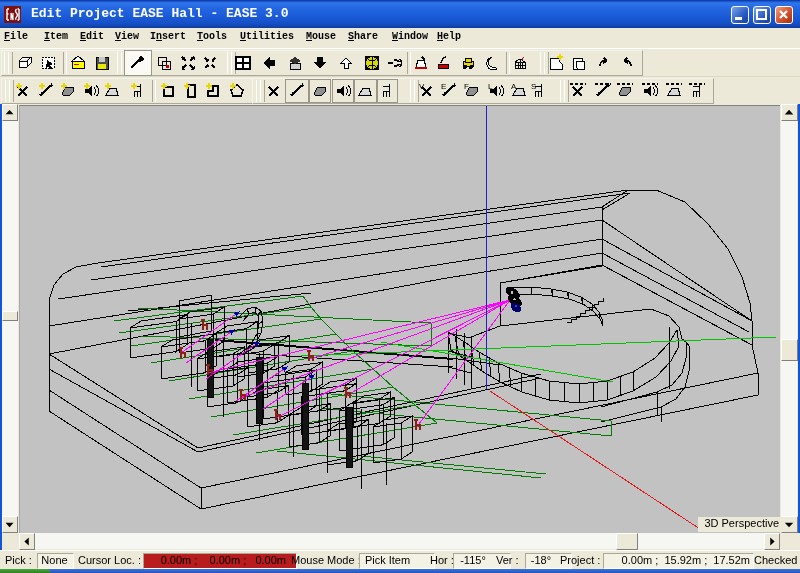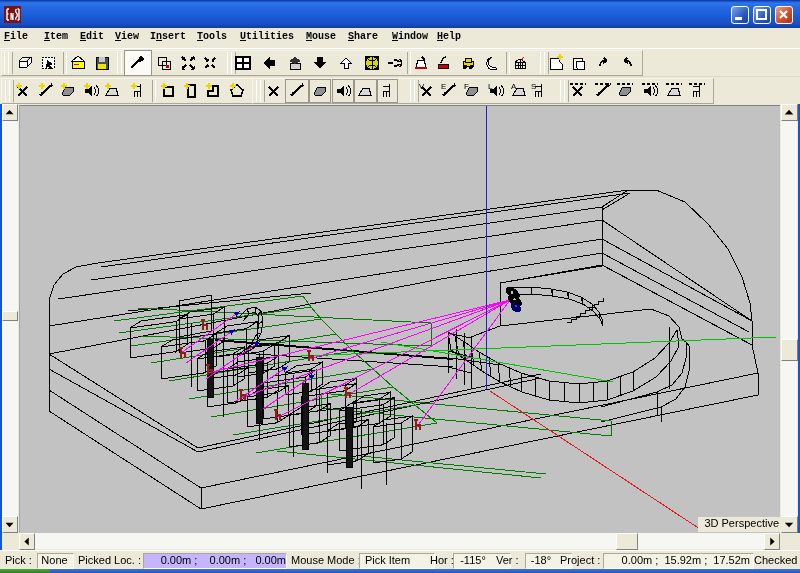--- a/index.html
+++ b/index.html
@@ -34,20 +34,21 @@
 <div id="title">
  <svg style="position:absolute;left:4px;top:6px" width="17" height="17" viewBox="0 0 17 17">
   <rect width="17" height="17" fill="#7c1212"></rect>
   <g stroke="#fff" stroke-width="1.4" fill="none">
    <path d="M3 3 v11 M3 3 h2 M3 14 h2 M3 8 h1.5"></path>
    <path d="M7 14 v-7 l2 7 v-7" stroke-width="1.2"></path>
    <path d="M12.5 3 q-2 2 0 4 q2 2 0 4 q-1.5 1.5 -0.5 3" stroke-width="1.2"></path>
    <path d="M15 3 v11 M15 3 h-1.5 M15 14 h-1.5"></path>
   </g>
  </svg>
+ <div class="txt">Edit Project EASE Hall - EASE 3.0</div>
  <div class="capbtn" style="left:731px;background:linear-gradient(135deg,#7ba5e8,#2a5ac4 60%,#1d3f9a)">
   <svg width="16" height="16" viewBox="0 0 16 16">
         <rect x="3" y="10" width="7" height="3" fill="#fff"></rect>
       </svg></div>
  <div class="capbtn" style="left:753px;background:linear-gradient(135deg,#7ba5e8,#2a5ac4 60%,#1d3f9a)">
   <svg width="16" height="16" viewBox="0 0 16 16">
         <rect x="3" y="3" width="9" height="9" fill="none" stroke="#fff" stroke-width="2"></rect>
       </svg></div>
  <div class="capbtn" style="left:775px;background:linear-gradient(135deg,#f0a080,#d4502a 55%,#a03010)">
   <svg width="16" height="16" viewBox="0 0 16 16">
@@ -638,22 +639,22 @@
     <div style="position:absolute;left:764px;top:429px;width:16px;height:17px;background:#ece9d8;border-top:1px solid #fff;border-left:1px solid #fff;border-right:1px solid #808080;border-bottom:1px solid #808080;box-sizing:border-box"><svg width="14" height="15" viewBox="0 0 16 16">
         <path d="M11 8 L6 3.5 L6 12.5 Z" fill="#000"></path>
       </svg></div>
  <div style="position:absolute;left:616px;top:429px;width:22px;height:17px;background:#ece9d8;border:1px solid #fff;border-right-color:#808080;border-bottom-color:#808080;box-sizing:border-box"></div>
  <div style="position:absolute;left:2px;top:429px;width:16px;height:17px;background:#ece9d8"></div>
  <div style="position:absolute;left:780px;top:429px;width:20px;height:17px;background:#ece9d8"></div>
 </div>
 <div id="status">
     <span style="position:absolute;left:5px;top:3px;white-space:nowrap">Pick :</span>
     <div style="position:absolute;left:37px;top:2px;width:33px;height:14px;background:#f4f2e4;border-top:1px solid #aca899;border-left:1px solid #aca899;border-bottom:1px solid #fff;border-right:1px solid #fff;text-align:center;padding-right:2px;white-space:nowrap;overflow:hidden">None</div>
-    <span style="position:absolute;left:78px;top:3px;white-space:nowrap">Picked Loc. :</span>
-    <div style="position:absolute;left:143px;top:2px;width:142px;height:14px;background:#c4b5fd;border-top:1px solid #aca899;border-left:1px solid #aca899;border-bottom:1px solid #fff;border-right:1px solid #fff;text-align:right;padding-right:0;white-space:nowrap;overflow:hidden">0.00m ;&nbsp;&nbsp;&nbsp;&nbsp;0.00m ;&nbsp;&nbsp;&nbsp;0.00m</div>
+    <span style="position:absolute;left:78px;top:3px;white-space:nowrap">Cursor Loc. :</span>
+    <div style="position:absolute;left:143px;top:2px;width:142px;height:14px;background:#b91c1c;border-top:1px solid #aca899;border-left:1px solid #aca899;border-bottom:1px solid #fff;border-right:1px solid #fff;text-align:right;padding-right:10px;white-space:nowrap;overflow:hidden">0.00m ;&nbsp;&nbsp;&nbsp;&nbsp;0.00m ;&nbsp;&nbsp;&nbsp;0.00m</div>
     <span style="position:absolute;left:291px;top:3px;white-space:nowrap">Mouse Mode :</span>
     <div style="position:absolute;left:359px;top:2px;width:55px;height:14px;background:#f4f2e4;border-top:1px solid #aca899;border-left:1px solid #aca899;border-bottom:1px solid #fff;border-right:1px solid #fff;text-align:center;padding-right:19px;white-space:nowrap;overflow:hidden">Pick Item</div>
     <span style="position:absolute;left:430px;top:3px;white-space:nowrap">Hor :</span>
     <div style="position:absolute;left:453px;top:2px;width:38px;height:14px;background:#f4f2e4;border-top:1px solid #aca899;border-left:1px solid #aca899;border-bottom:1px solid #fff;border-right:1px solid #fff;text-align:center;padding-right:18px;white-space:nowrap;overflow:hidden">-115°</div>
     <span style="position:absolute;left:496px;top:3px;white-space:nowrap">Ver :</span>
     <div style="position:absolute;left:525px;top:2px;width:30px;height:14px;background:#f4f2e4;border-top:1px solid #aca899;border-left:1px solid #aca899;border-bottom:1px solid #fff;border-right:1px solid #fff;text-align:center;padding-right:15px;white-space:nowrap;overflow:hidden">-18°</div>
     <span style="position:absolute;left:560px;top:3px;white-space:nowrap">Project :</span>
     <div style="position:absolute;left:603px;top:2px;width:146px;height:14px;background:#f4f2e4;border-top:1px solid #aca899;border-left:1px solid #aca899;border-bottom:1px solid #fff;border-right:1px solid #fff;text-align:right;padding-right:3px;white-space:nowrap;overflow:hidden">0.00m ;&nbsp;&nbsp;15.92m ;&nbsp;&nbsp;17.52m</div>
     <span style="position:absolute;left:754px;top:3px;white-space:nowrap">Checked :</span>
   </div>

